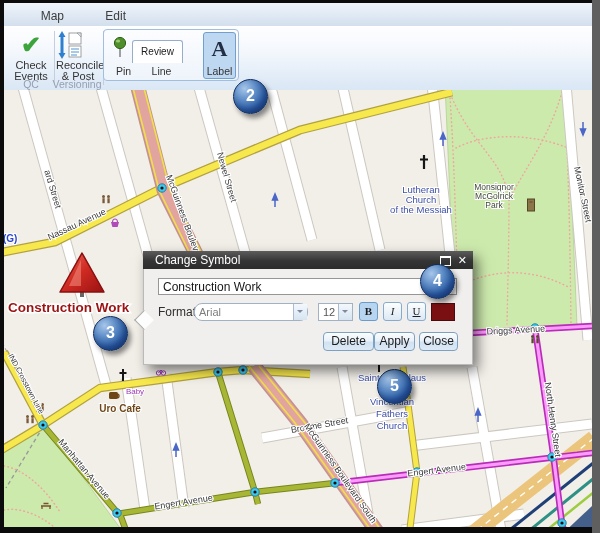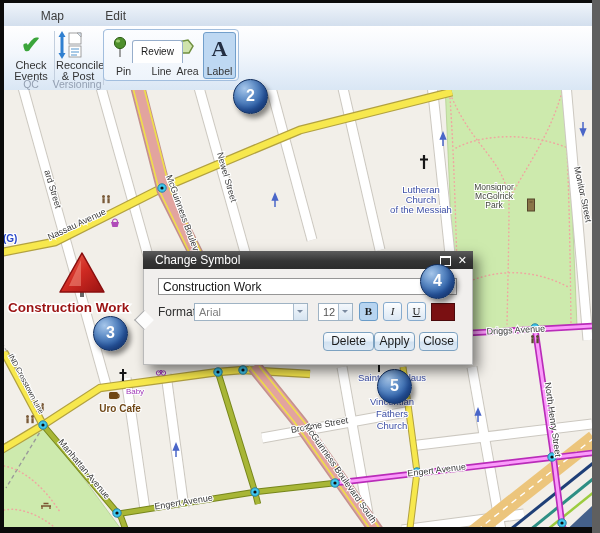--- a/index.html
+++ b/index.html
@@ -71,21 +71,21 @@
     color:#fff;font-size:12px;padding:0 12px;position:relative;}
   .dlg-max{position:absolute;right:22px;top:5px;width:9px;height:7px;border:1px solid #fff;border-top:2px solid #fff;}
   .dlg-x{position:absolute;right:6px;top:0;font-size:11px;color:#fff;line-height:18px;}
   .dlg-body{position:relative;height:96px;background:#f1efed;border:1px solid #b9b9b9;border-top:none;box-sizing:border-box;}
   .dlg-tail{position:absolute;left:-7px;top:44px;width:13px;height:13px;background:#fdfdfd;
     border-left:1px solid #a8a8a8;border-bottom:1px solid #a8a8a8;transform:rotate(45deg);}
   .dlg-input{position:absolute;left:14px;top:9px;width:289px;height:13px;border:1px solid #969696;
     font-size:12px;font-family:"Liberation Sans",sans-serif;padding:1px 4px;color:#161616;background:#fff;}
   .fmt-label{position:absolute;left:14px;top:36px;font-size:12px;color:#2e2e2e;}
   .combo{position:absolute;top:34px;height:16px;background:#fff;border:1px solid #9fb3c4;font-size:11px;}
-  .combo-font{left:50px;width:112px;}
+  .combo-font{left:50px;width:112px;border-radius:8px;}
   .combo-size{left:174px;width:33px;}
   .combo-val{position:absolute;left:4px;top:2px;color:#7d7d7d;}
   .combo-size .combo-val{color:#555;text-align:center;}
   .combo-arrow{position:absolute;right:0;top:0;width:13px;height:100%;border-left:1px solid #aabccd;
     background:linear-gradient(#f4f8fc,#d6e4f1);}
   .combo-arrow::after{content:"";position:absolute;left:3px;top:6px;border:3.5px solid transparent;
     border-top-color:#7a8aa0;}
   .fmt-btn{position:absolute;top:33px;width:17px;height:17px;border:1px solid #86abce;border-radius:3px;
     background:linear-gradient(#fdfeff,#dce8f4);text-align:center;line-height:16px;
     font-family:"Liberation Serif",serif;font-size:11px;color:#1d1d1d;}
@@ -152,28 +152,20 @@
           </span>
           <span>Pin</span>
         </div>
         <div class="mk-btn" style="left:41px;text-align:center;">
           <span class="ic">
             <svg width="24" height="26" viewBox="0 0 24 26">
                 <line x1="3" y1="14" x2="21" y2="14" stroke="#7d9e52" stroke-width="2.4"></line>
               </svg>
           </span>
           <span>Line</span>
-        </div>
-        <div class="mk-btn" style="left:67px;">
-          <span class="ic">
-            <svg width="24" height="26" viewBox="0 0 24 26">
-                <polygon points="3,18 6,7 16,5 21,11 17,18" fill="#cfe3ac" stroke="#6f8f3f" stroke-width="1.5"></polygon>
-              </svg>
-          </span>
-          <span>Area</span>
         </div>
         <div class="mk-btn mk-selected" style="left:99px;">
           <span class="ic"><span class="a-glyph">A</span></span>
           <span>Label</span>
         </div>
       </div>
     </div>
   </div>
 
   <div class="map-wrap">

